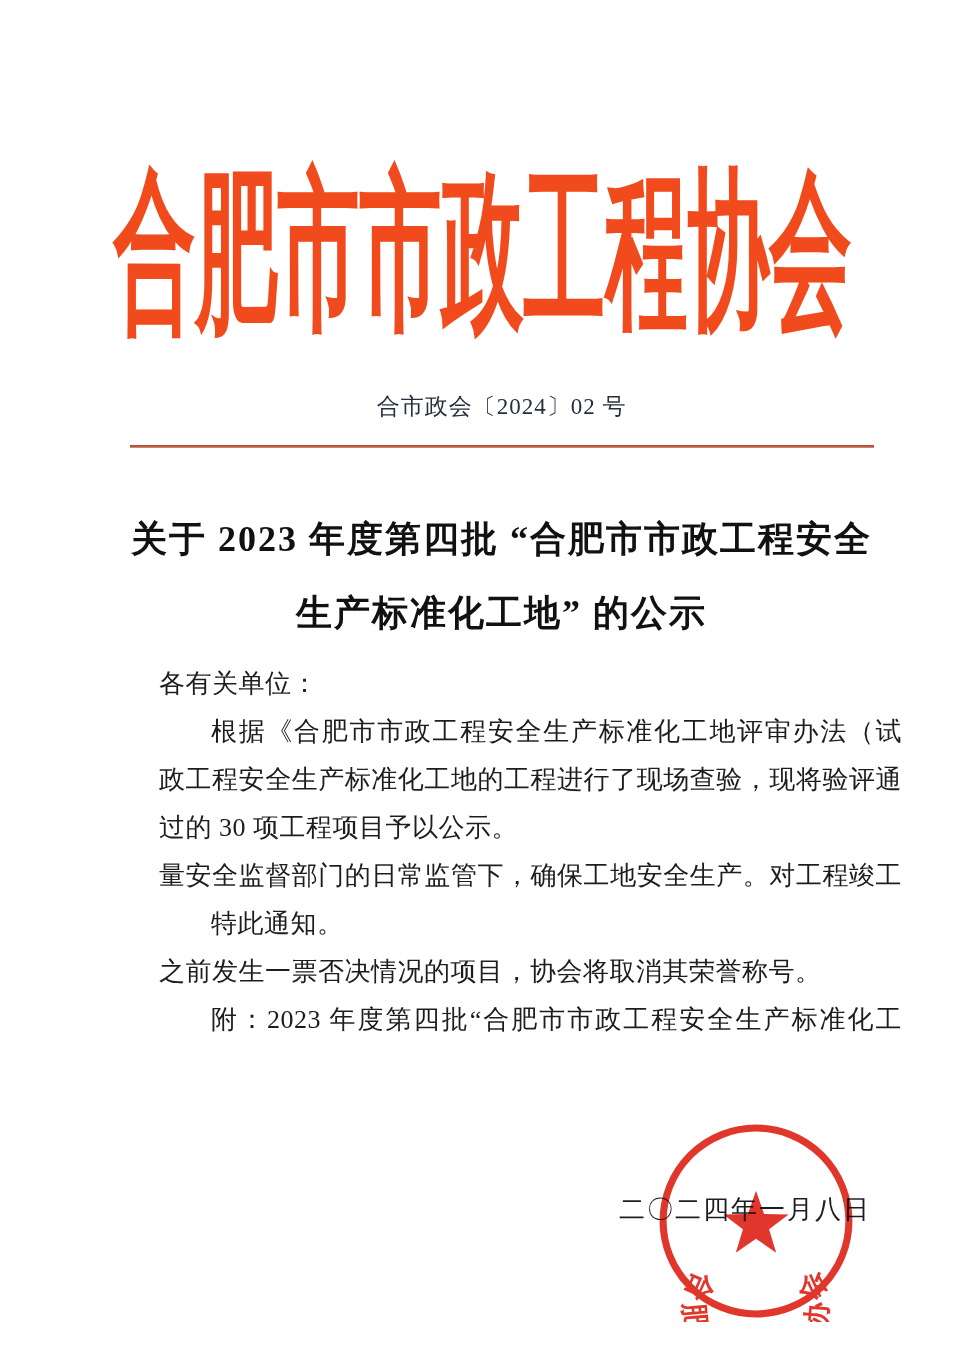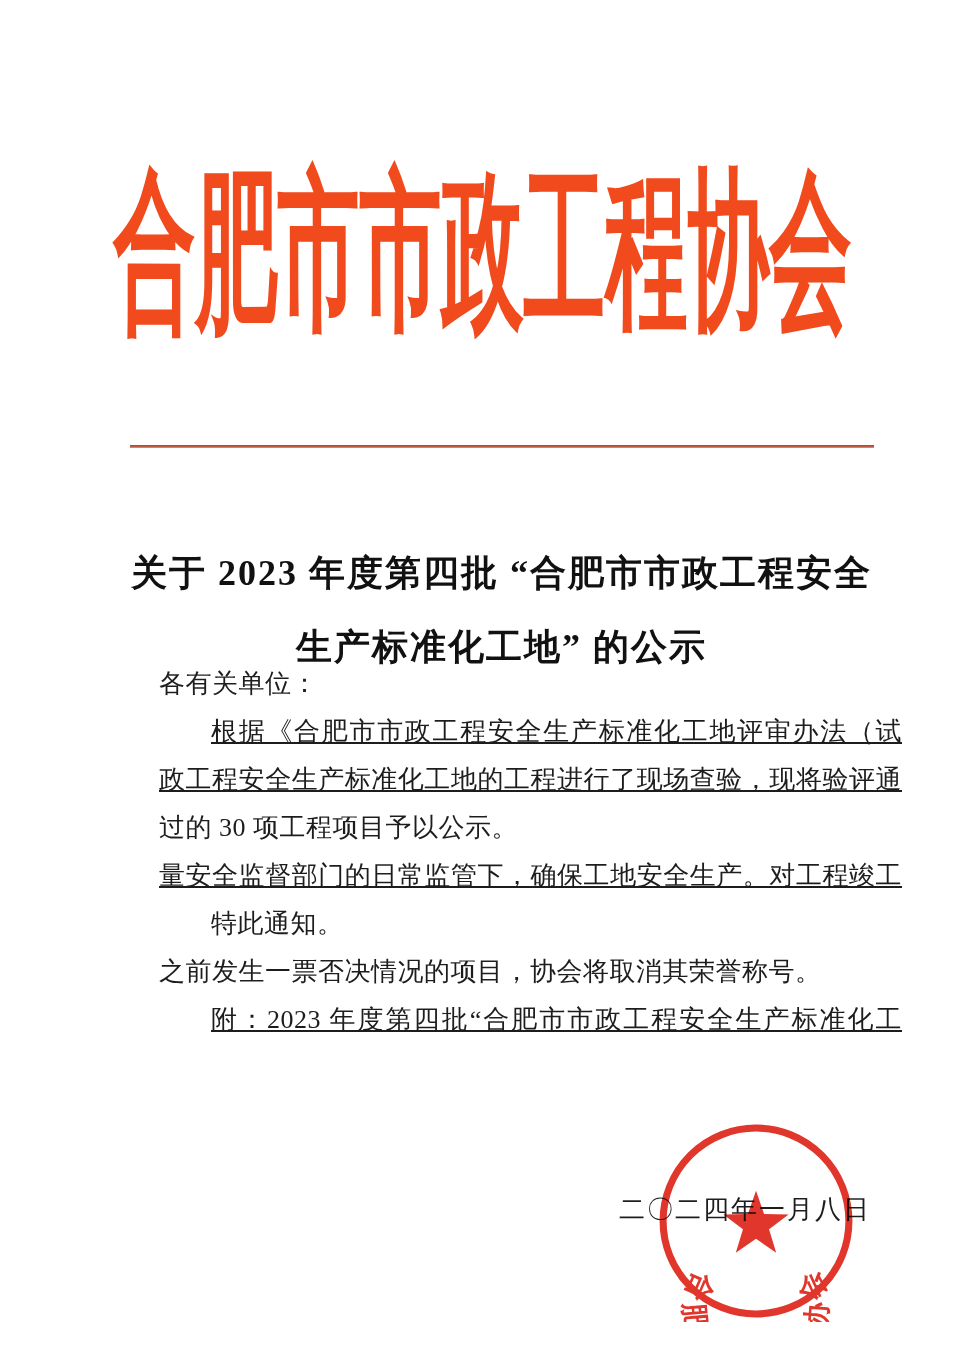--- a/index.html
+++ b/index.html
@@ -36,40 +36,39 @@
     font-size:23px;letter-spacing:1px;
     color:#26303c;
   }
   #red-divider{
     position:absolute;top:445px;left:130px;width:744px;height:3px;
     background:linear-gradient(180deg,#a84a37 0%,var(--divider,#c05a45) 55%,#e29a85 100%);
   }
 
   
   #doc-title{
-    position:absolute;top:536px;
+    position:absolute;top:502px;
     width:743px;text-align:center;
     font-size:36px;font-weight:bold;
     line-height:74px;letter-spacing:2px;
     color:#111111;
   }
 
   
   #body-block{position:absolute;top:660px;width:743px;margin-left:29px;}
   .body-line{
     height:48px;line-height:48px;
     font-size:26px;letter-spacing:0.5px;
     white-space:nowrap;
   }
   .body-line.justify{
     white-space:normal;
     text-align:justify;
     text-align-last:justify;
     text-justify:inter-character;
-    text-decoration:underline;
   }
   .body-line.indent{text-indent:2em;}
 
   #date-line{
     position:absolute;top:1186px;
     width:743px;height:48px;line-height:48px;
     text-align:right;padding-right:2px;box-sizing:border-box;
     font-size:26px;letter-spacing:2px;
   }
 
@@ -88,20 +87,21 @@
 </style>
 </head>
 <body>
 
 <div id="page" style="--page-bg: #ffffff; --accent: #f04a1d; --divider: #c05a45; --text-color: #1d1d1d;">
 
   <div id="org-name-wrap">
     <span id="org-name">合肥市市政工程协会</span>
   </div>
 
+  <div id="doc-number" class="col">合市政会〔2024〕02 号</div>
 
   <div id="red-divider"></div>
 
   <div id="doc-title" class="col">
     <div>关于 2023 年度第四批 “合肥市市政工程安全</div>
     <div>生产标准化工地” 的公示</div>
   </div>
 
   <div id="body-block" class="col">
       <div class="body-line">各有关单位：</div>

